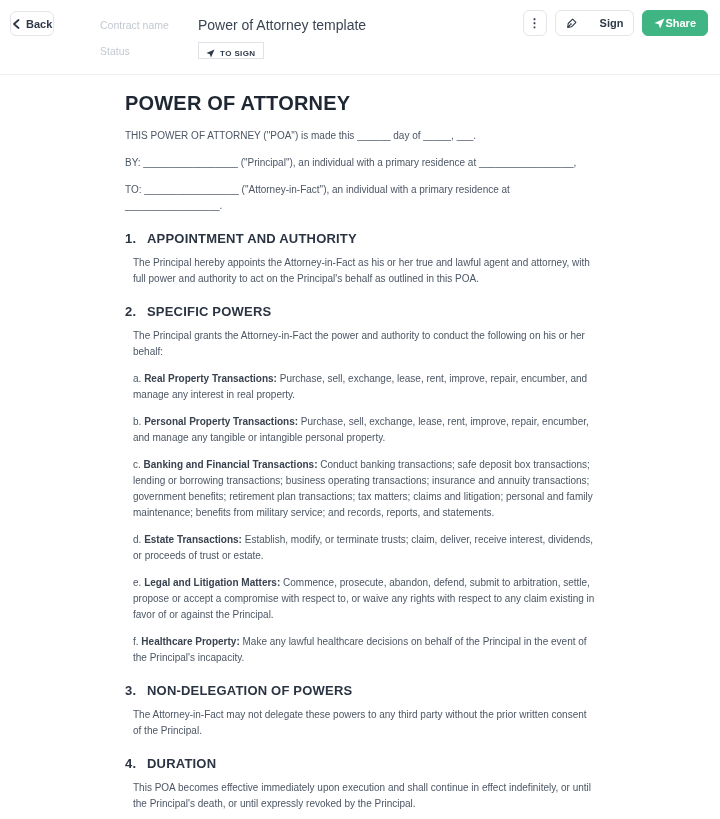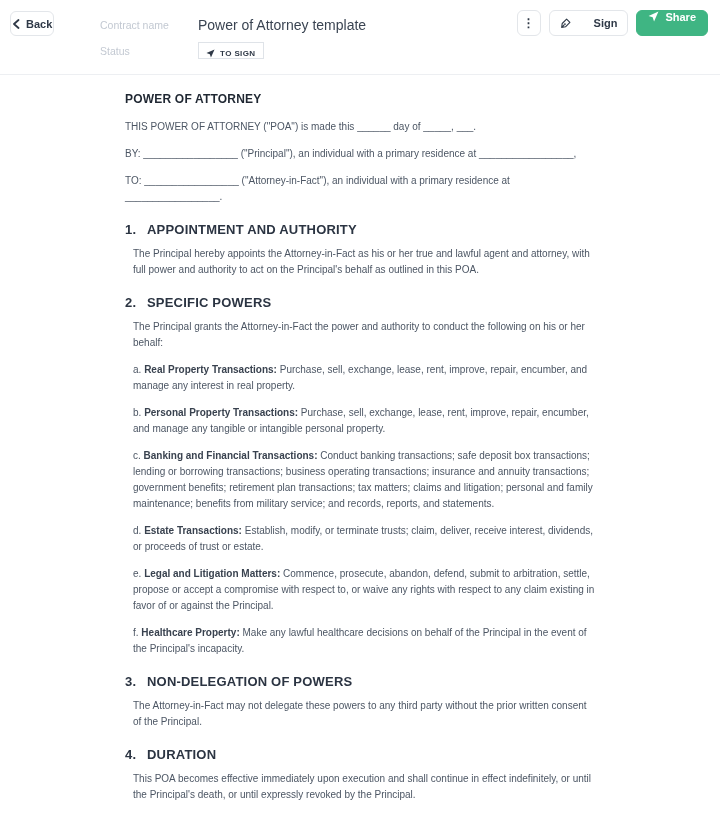--- a/index.html
+++ b/index.html
@@ -35,30 +35,30 @@
     display: inline-flex; align-items: center; justify-content: center;
     font-size: 12px; font-weight: bold; color: #2f3947; cursor: pointer;
   }
   .sign-btn {
     display: inline-flex; align-items: center; gap: 23px;
     height: 26px; padding: 0 10px;
     background: #fff; border: 1px solid #e3e6ea; border-radius: 6px;
     font-size: 11px; font-weight: bold; color: #2f3947; cursor: pointer;
   }
   .share-btn {
-    display: inline-flex; gap: 6px;
+    display: inline-flex; align-items: center; 
     height: 26px; padding: 0 11px;
     background: #3fb583; border: 1px solid #3fb583; border-radius: 6px;
     font-size: 11px; font-weight: bold; color: #ffffff; cursor: pointer;
   }
   .share-btn svg { display: block; }
   
   .doc { margin: 17px 0 0 125px; width: 472px; }
   .doc-title {
-    font-size: 12px; font-weight: bold; color: #1f2732; letter-spacing: 0.2px;
+    font-size: 20px; font-weight: bold; color: #1f2732; letter-spacing: 0.2px;
     margin-bottom: 13px;
   }
   .doc p, .doc .sec-para {
     font-size: 10px; line-height: 16px; color: #4c5664; margin-bottom: 11px;
   }
   .sec-heading {
     display: flex; font-size: 13px; font-weight: bold; color: #2b3442;
     letter-spacing: 0.2px; margin: 17px 0 9px 0;
   }
   .sec-num { width: 22px; flex: 0 0 22px; }

